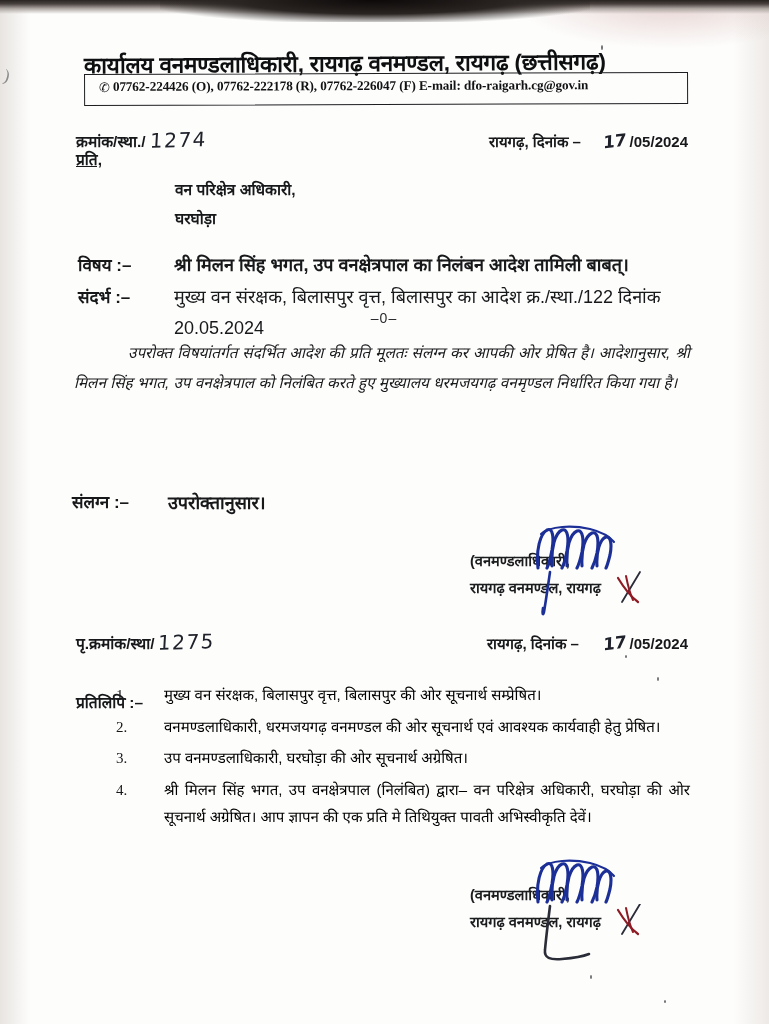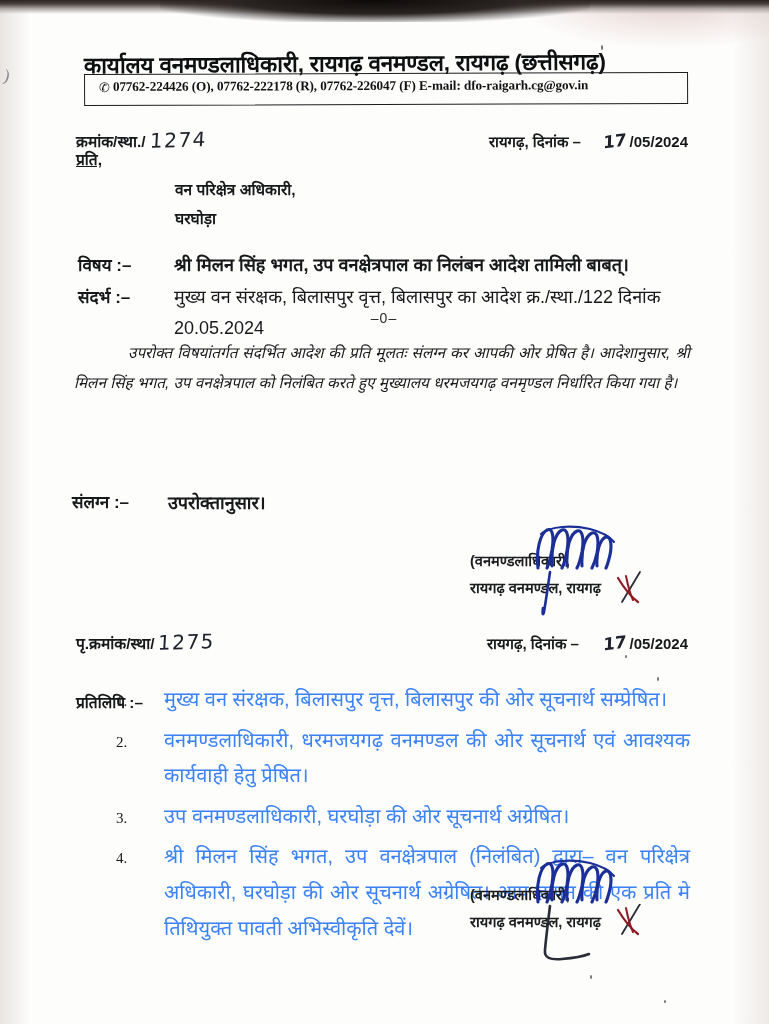--- a/index.html
+++ b/index.html
@@ -249,27 +249,27 @@
     margin-bottom: 5px;
   }
   .copy-num {
     width: 48px; flex: none;
     font-family: "Liberation Serif", "DejaVu Serif", serif;
     font-size: 15px;
     color: #17181a;
   }
   .copy-txt {
     font-family: "Liberation Sans", "DejaVu Sans", sans-serif;
-    font-size: 20px;
+    font-size: 15px;
     font-weight: 500;
     line-height: 1.78;
     flex: 1;
     text-align: justify;
     text-justify: inter-word;
-    color: #3b82f6;
+    color: #000000;
   }
 
   .speck {
     position: absolute;
     background: #6d6f73;
     border-radius: 50%;
   }
 </style>
 </head>
 <body>

